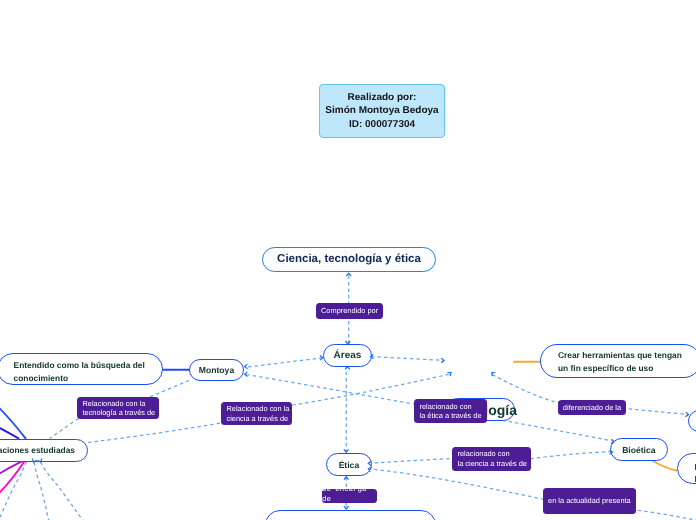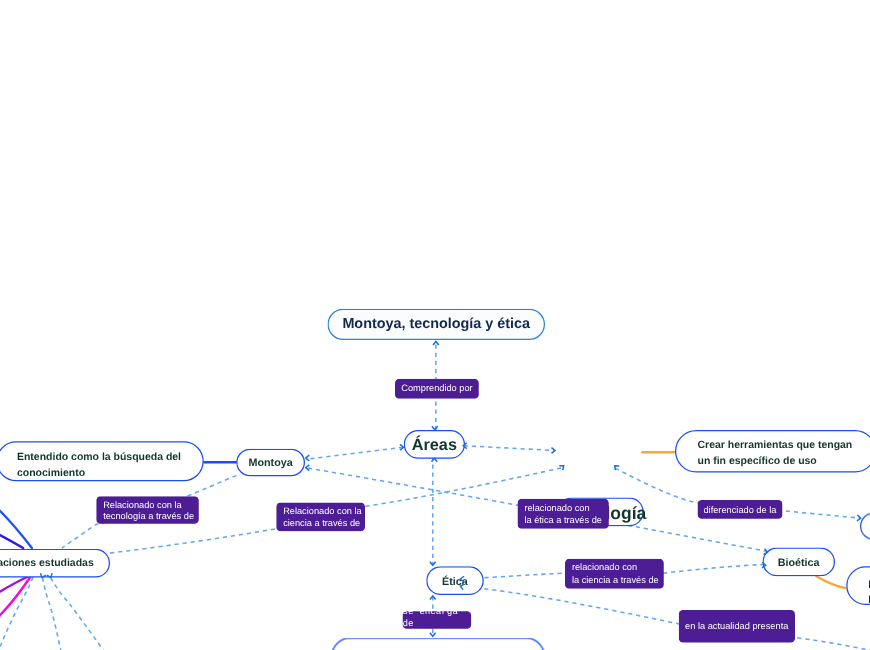--- a/index.html
+++ b/index.html
@@ -69,30 +69,35 @@
         <path d="M -2.3 2.8 L 0 0 L 2.3 2.8" transform="translate(368.3,463.2) rotate(272)"></path>
         <path d="M -2.3 2.8 L 0 0 L 2.3 2.8" transform="translate(368.3,468.8) rotate(285)"></path>
         <path d="M -2.3 2.8 L 0 0 L 2.3 2.8" transform="translate(614,441.8) rotate(100)"></path>
         <path d="M -2.3 2.8 L 0 0 L 2.3 2.8" transform="translate(612.5,452.2) rotate(93)"></path>
         <path d="M -2.3 2.8 L 0 0 L 2.3 2.8" transform="translate(688.5,414.6) rotate(95)"></path>
         <path d="M -2.3 2.8 L 0 0 L 2.3 2.8" transform="translate(33.6,462) rotate(200)"></path>
         <path d="M -2.3 2.8 L 0 0 L 2.3 2.8" transform="translate(40.6,462) rotate(160)"></path>
       </g>
   </svg>
 
+  <div class="credit" style="left:319px;top:84px;width:126px;height:54px;">
+    <div>Realizado por:</div>
+    <div>Simón Montoya Bedoya</div>
+    <div>ID: 000077304</div>
+  </div>
 
-  <div class="node" style="left:261.8px;top:247.3px;width:174px;height:25.4px;font-size:11.5px;border-color:#2b83d4;color:#12284f;border-width:1.3px;background:#fafcfd;">Montoya, tecnología y ética</div>
+  <div class="node" style="left:261.8px;top:247.3px;width:174px;height:25.4px;font-size:11.5px;border-color:#2b83d4;color:#12284f;border-width:1.3px;background:#fafcfd;">Ciencia, tecnología y ética</div>
 
-  <div class="node" style="left:323px;top:343.5px;width:49px;height:22.5px;font-size:13px;padding-top:1px;">Áreas</div>
+  <div class="node" style="left:323px;top:343.5px;width:49px;height:22.5px;font-size:10px;padding-top:1px;">Áreas</div>
 
   <div class="node" style="left:188.7px;top:358.7px;width:55px;height:22.3px;font-size:8.6px;padding-top:1.4px;">Montoya</div>
 
   <div class="node" style="left:445.5px;top:349.8px;width:69.2px;height:22.8px;font-size:14px;padding-top:1.4px;margin-top:48px;">Tecnología</div>
 
-  <div class="node" style="left:341px;top:452.7px;width:45.8px;height:22.8px;font-size:8.6px;padding-top:2.4px;">Ética</div>
+  <div class="node" style="left:326px;top:452.7px;width:45.8px;height:22.8px;font-size:8.6px;padding-top:2.4px;">Ética</div>
 
   <div class="node" style="left:610px;top:438.3px;width:57.7px;height:22.6px;font-size:8.6px;padding-top:1.6px;">Bioética</div>
 
   <div class="node" style="left:-3px;top:353.0px;width:166px;height:32.4px;font-size:8.4px;
               justify-content:flex-start;padding-left:15.6px;padding-right:14px;text-align:left;
               line-height:13px;padding-top:5.4px;">Entendido como la búsqueda del conocimiento</div>
 
   <div class="node" style="left:539.5px;top:344.3px;width:161px;height:33.7px;font-size:8.4px;
               justify-content:flex-start;padding-left:17px;padding-right:8px;text-align:left;
               line-height:13px;padding-top:3.2px;">Crear herramientas que tengan un fin específico de uso</div>

